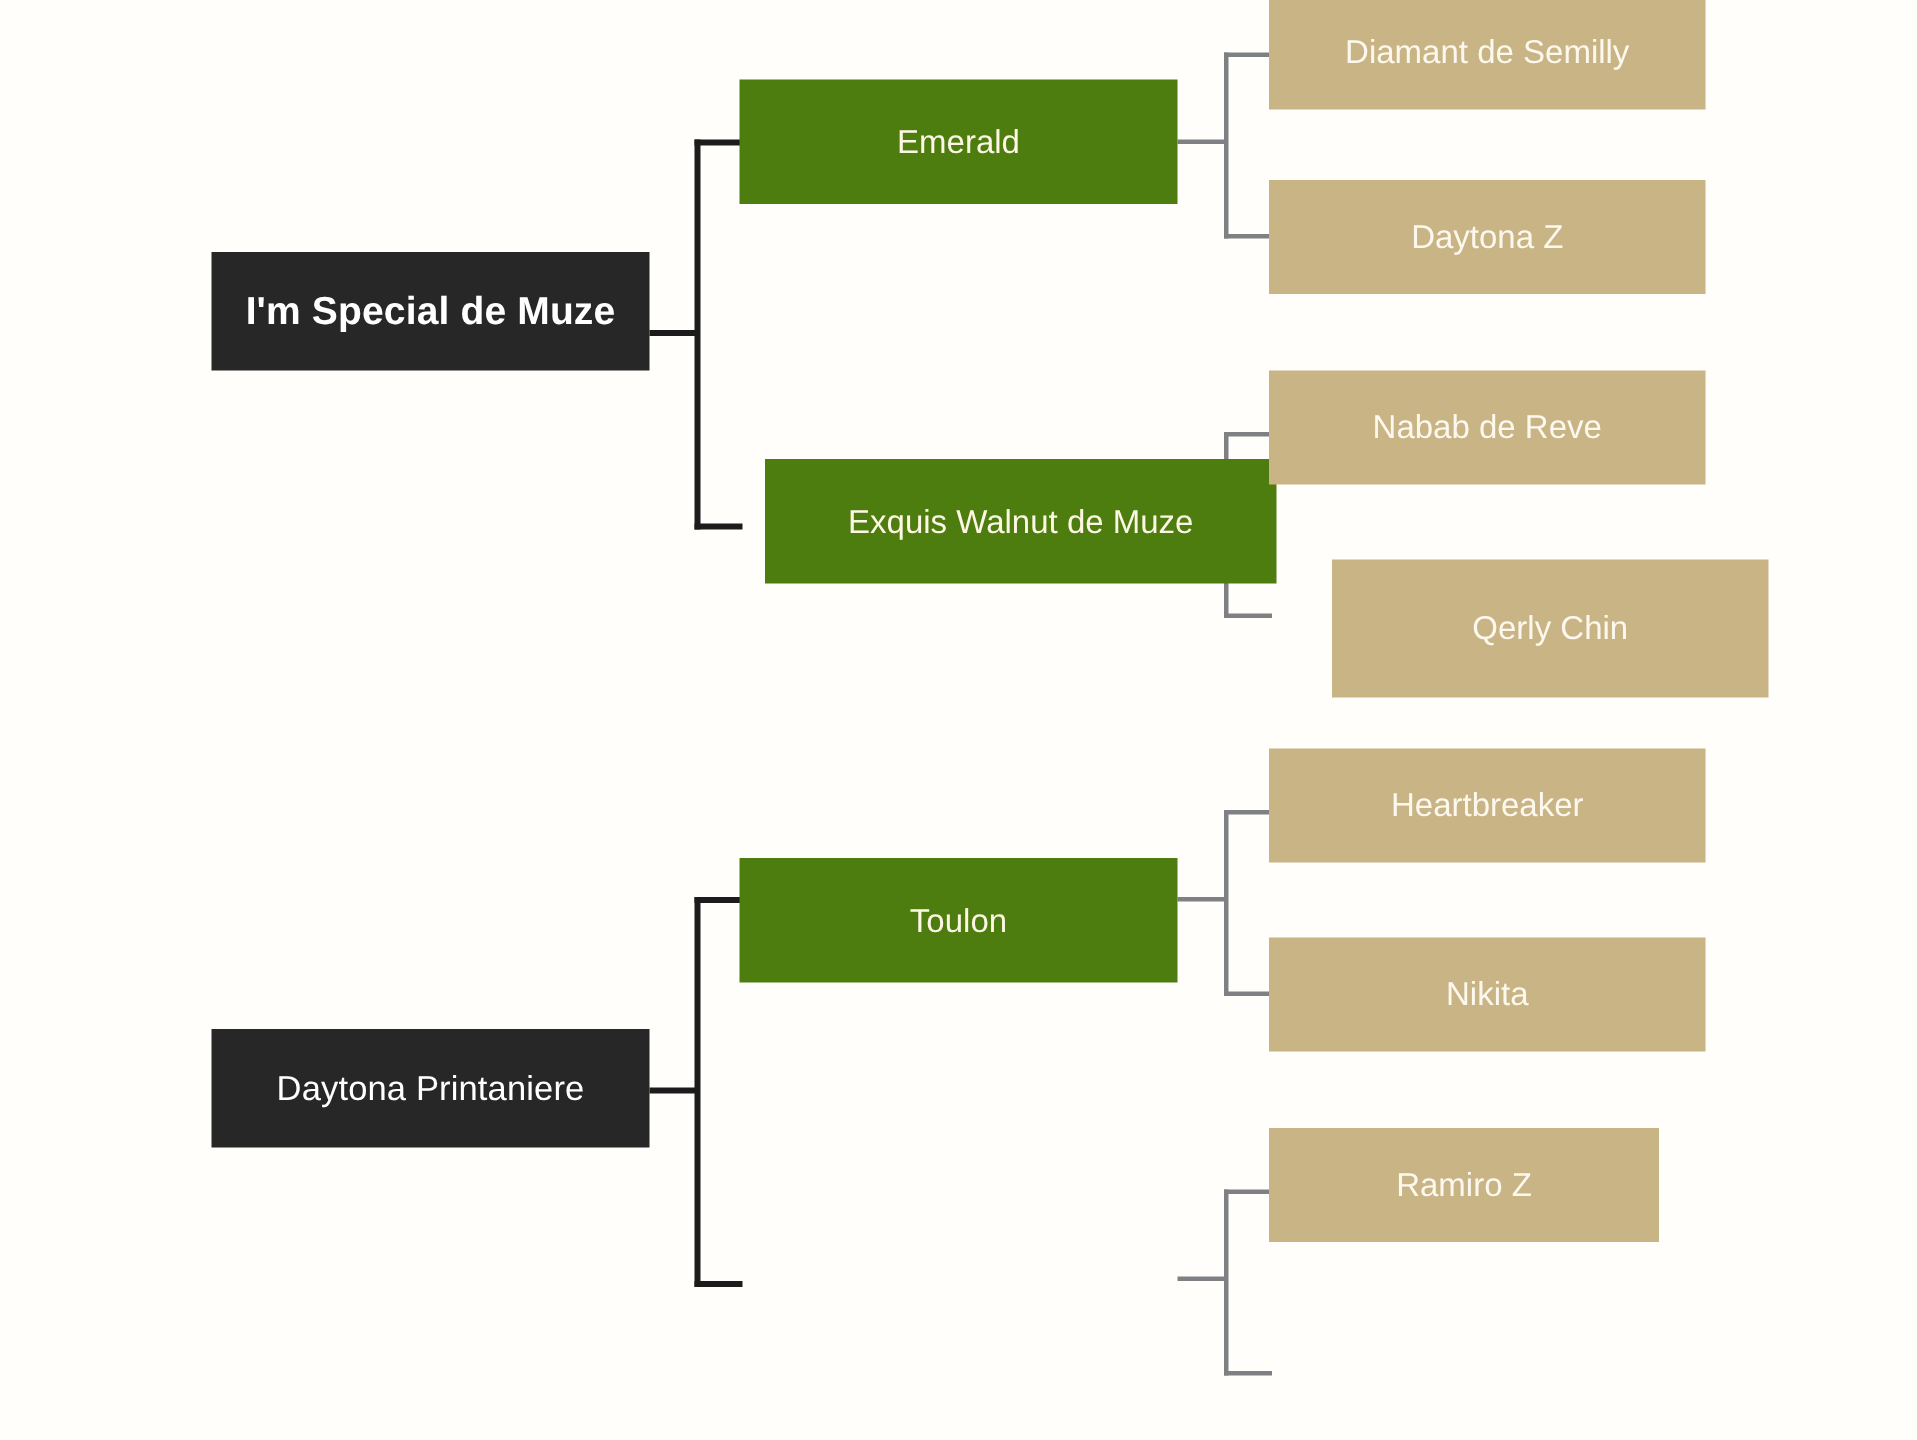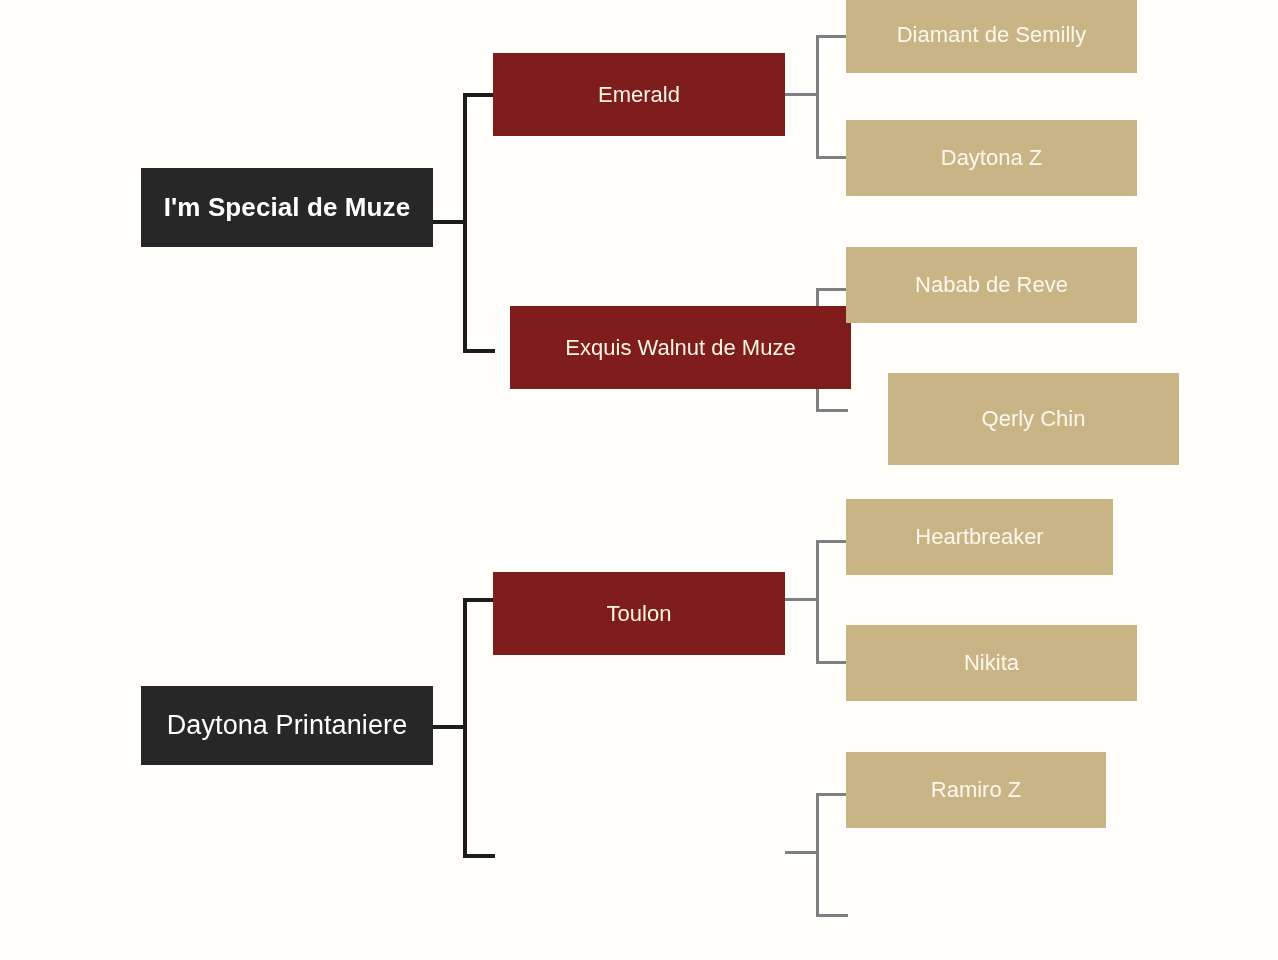--- a/index.html
+++ b/index.html
@@ -24,26 +24,26 @@
     align-items: center;
     justify-content: center;
     text-align: center;
     line-height: 1.18;
     padding: 0 10px;
     overflow: hidden;
   }
   .node-root {
     background: #272727;
     color: #ffffff;
-    font-size: 27px;
+    font-size: 23px;
     letter-spacing: .1px;
   }
   .node-root.bold { font-weight: bold; font-size: 26px; }
   .node-parent {
-    background: #7f1d1d;
+    background: #4d7c0f;
     color: #fdf6e4;
     font-size: 22px;
   }
   .node-gp {
     background: #c9b486;
     color: #fdf8ee;
     font-size: 22px;
   }
 
   
@@ -98,17 +98,17 @@
 
   <div class="conn conn-gray" style="left:785px; top:851px; width:33px; height:3px;"></div>
   <div class="conn conn-gray" style="left:816px; top:793px; width:3px; height:124px;"></div>
   <div class="conn conn-gray" style="left:816px; top:793px; width:32px; height:3px;"></div>
   <div class="conn conn-gray" style="left:816px; top:914px; width:32px; height:3px;"></div>
 
   <div class="node node-root" style="left:141px; top:686px; width:292px; height:79px;">Daytona Printaniere</div>
 
   <div class="node node-parent" style="left:493px; top:572px; width:292px; height:83px;">Toulon</div>
 
-  <div class="node node-gp" style="left:846px; top:499px; width:267px; height:76px;">Heartbreaker</div>
+  <div class="node node-gp" style="left:846px; top:499px; width:291px; height:76px;">Heartbreaker</div>
   <div class="node node-gp" style="left:846px; top:625px; width:291px; height:76px;">Nikita</div>
   <div class="node node-gp" style="left:846px; top:752px; width:260px; height:76px;">Ramiro Z</div>
 
 </div>
 
 </body></html>

